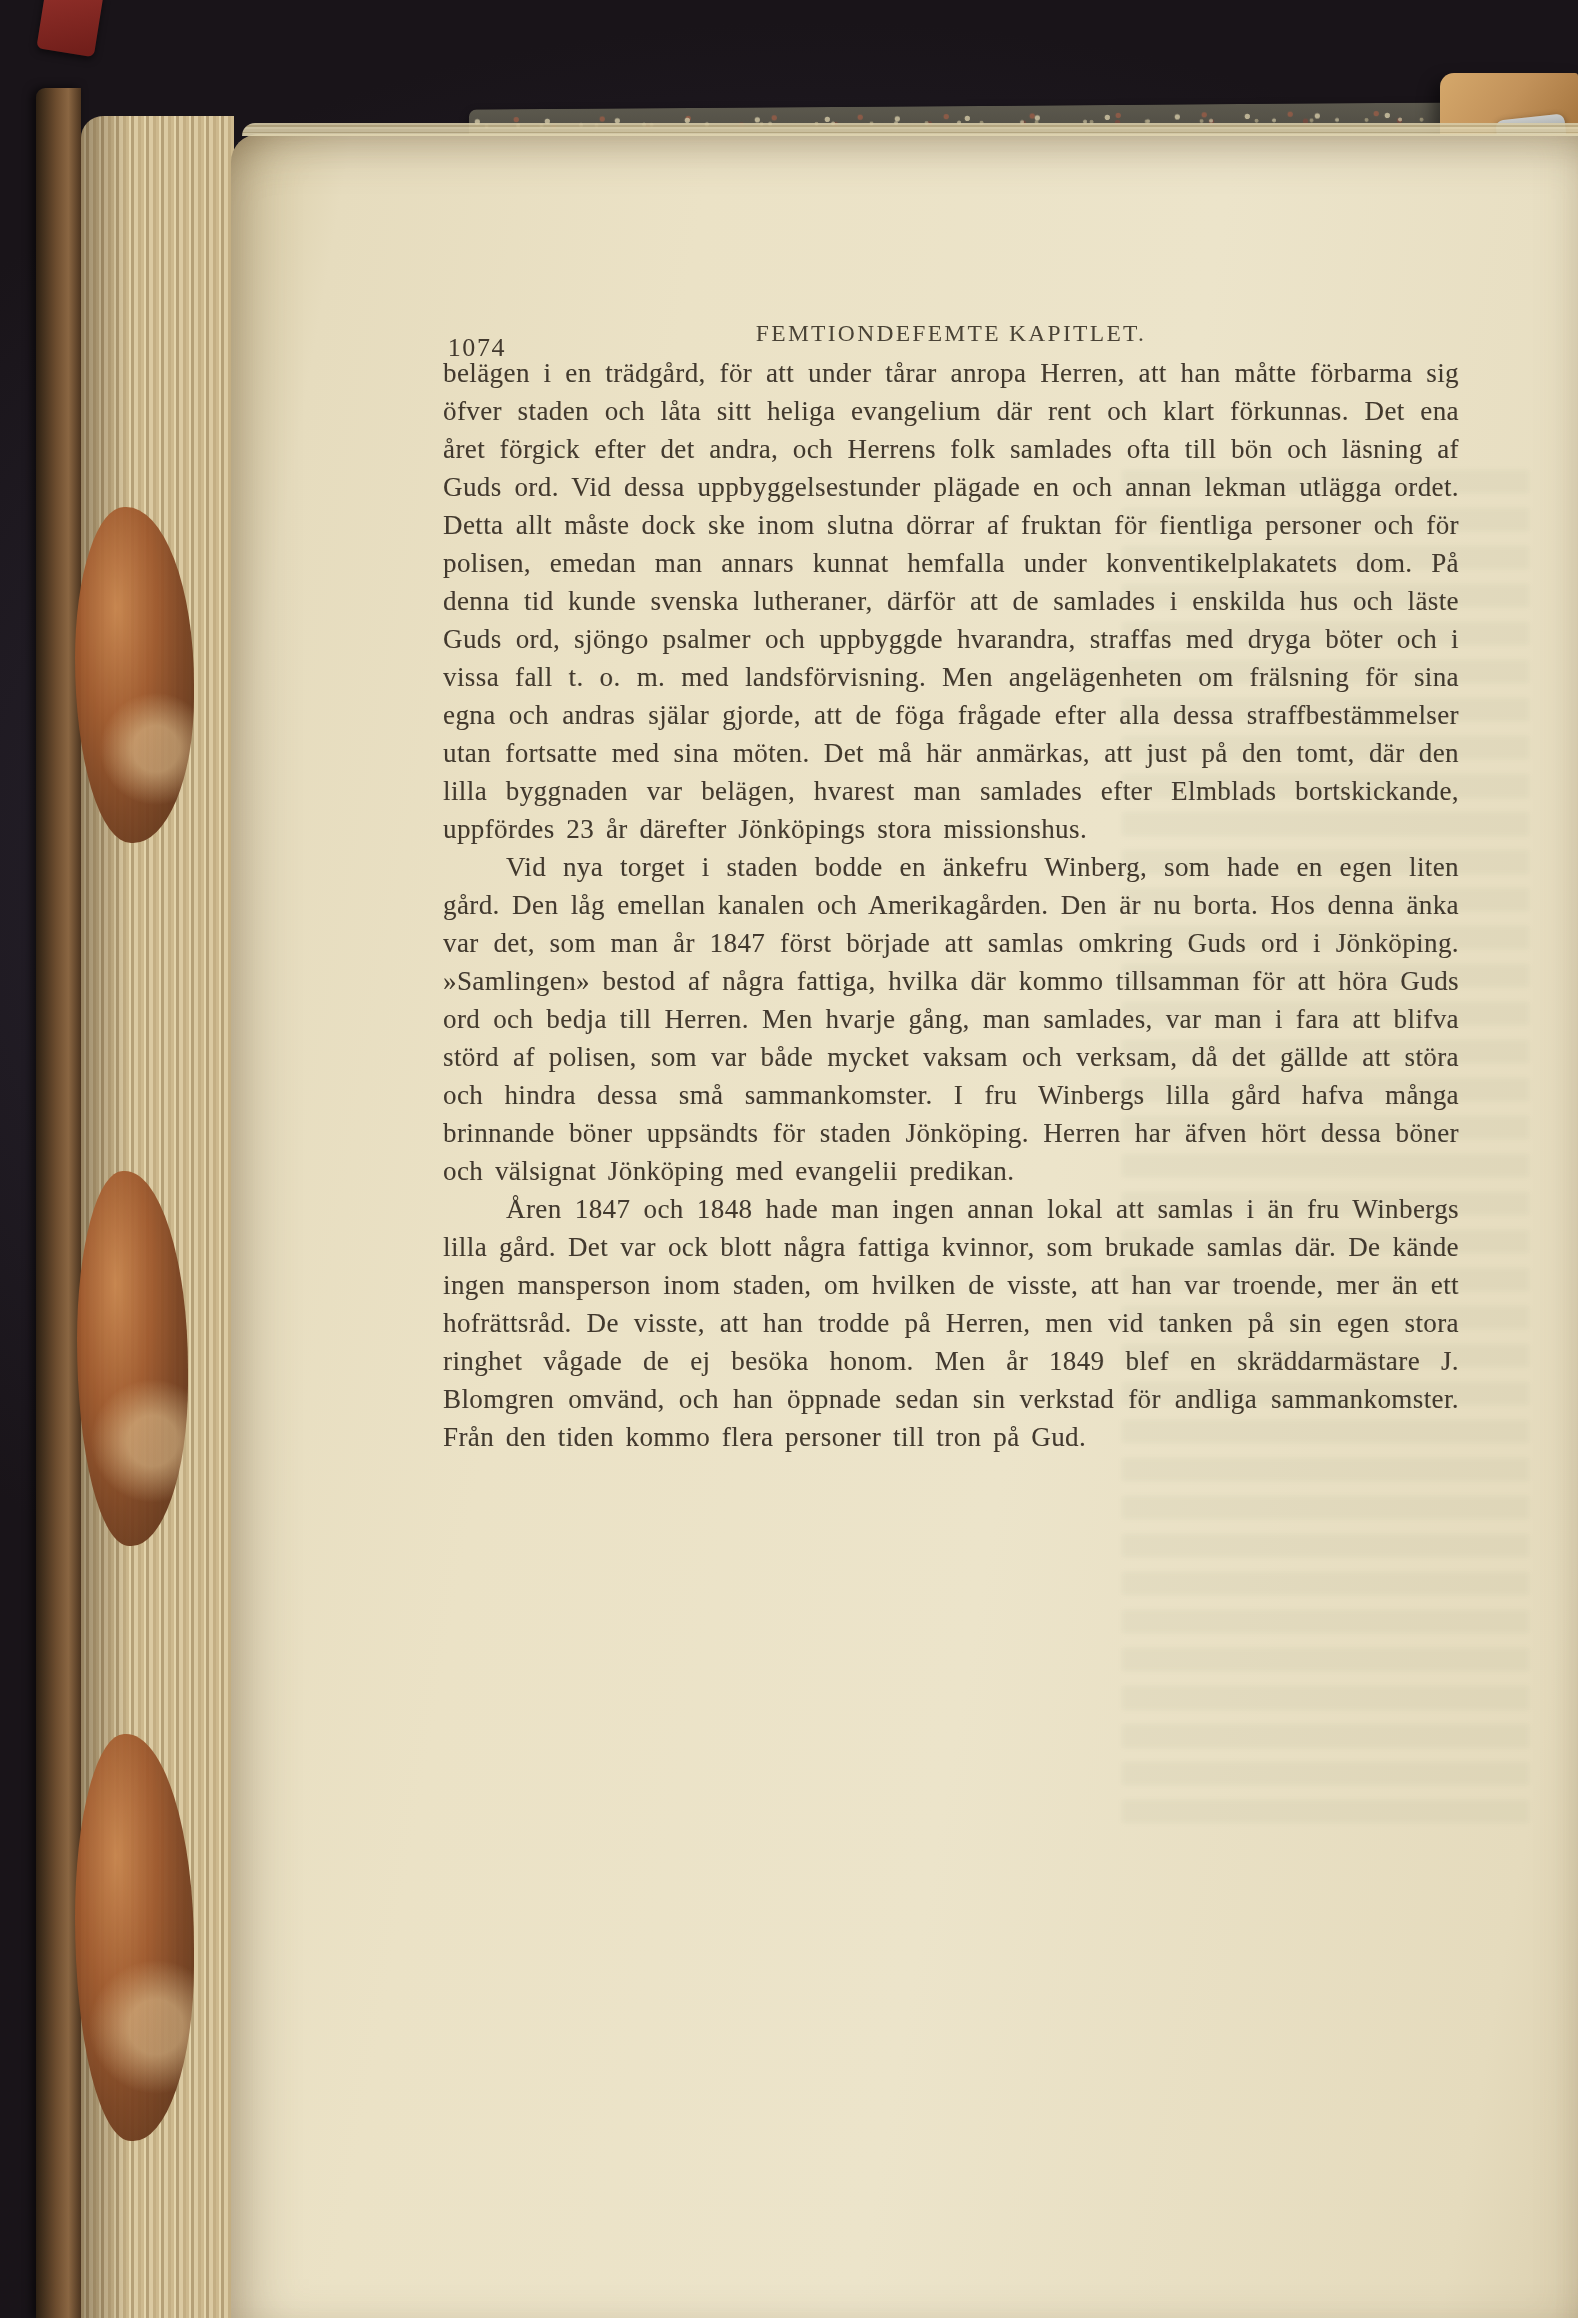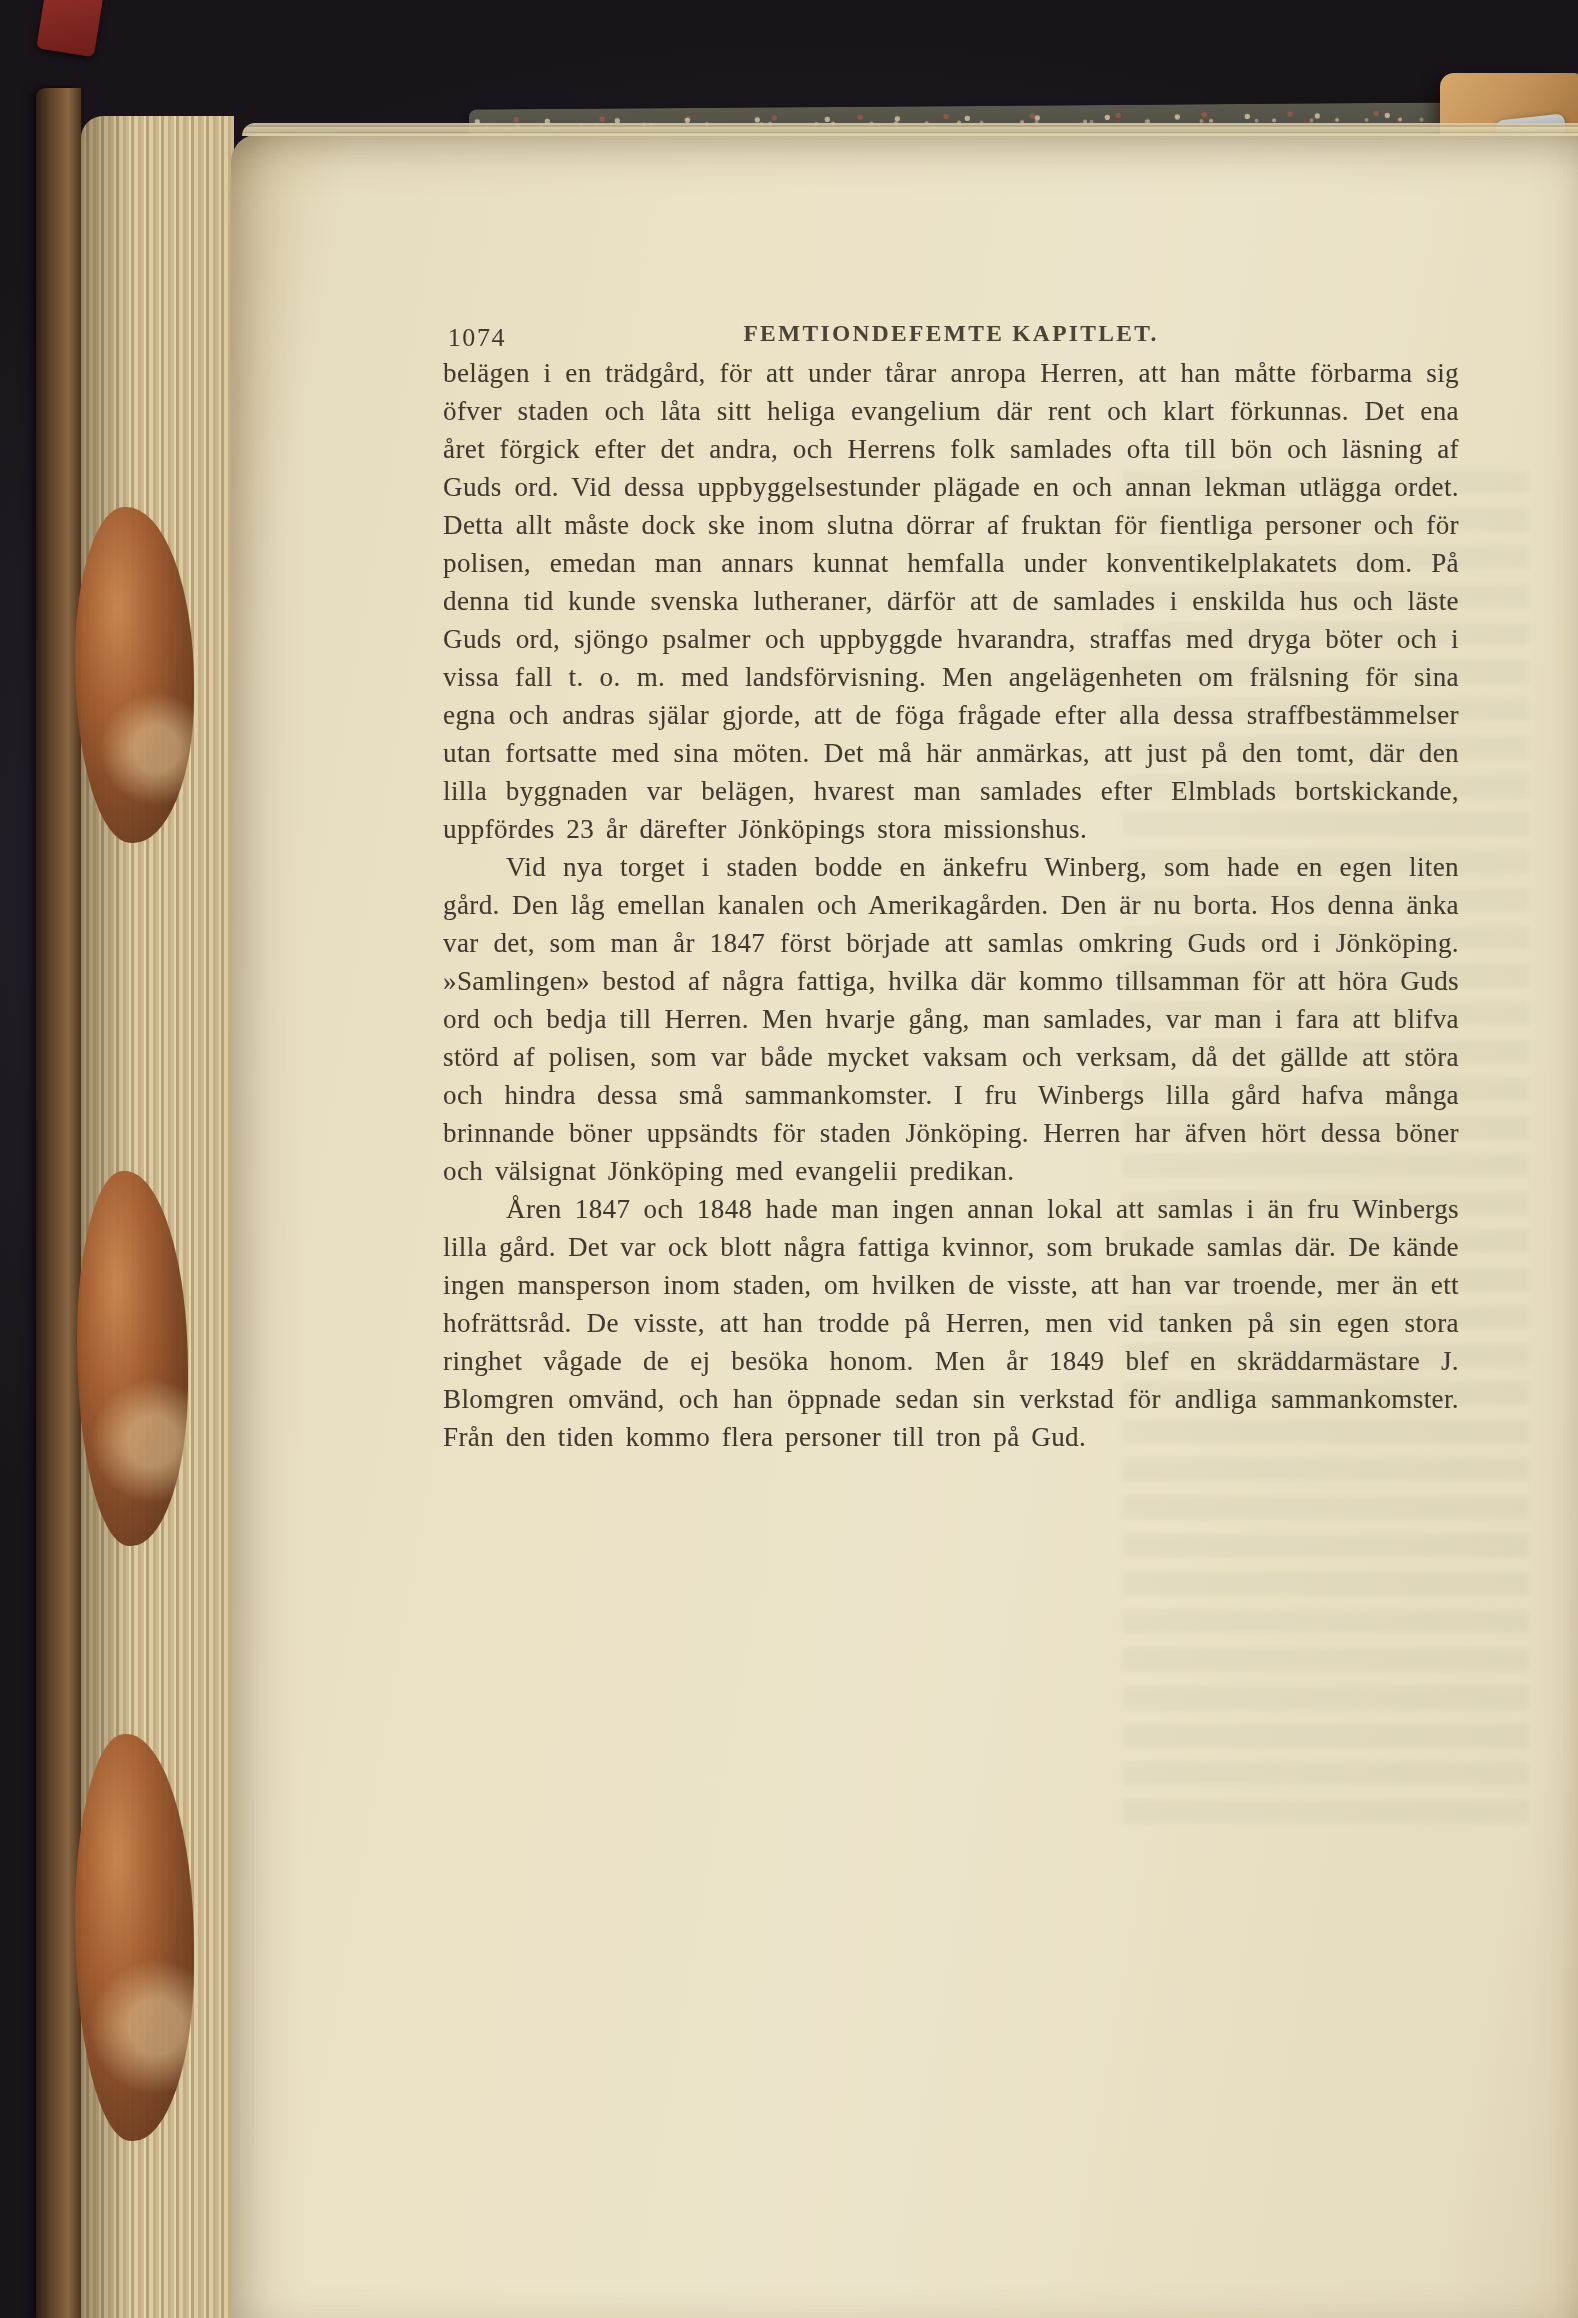--- a/index.html
+++ b/index.html
@@ -96,26 +96,26 @@
     position:absolute;left:891px;top:336px;width:407px;height:1368px;
     background:repeating-linear-gradient(180deg,
       rgba(112,132,100,.055) 0 23.5px, rgba(0,0,0,0) 23.5px 38px);
     filter:blur(2px);
   }
   .page-header{
     position:absolute;left:212px;top:186px;width:1016px;height:36px;
     color:var(--ink,#42392e);
   }
   .folio{
-    position:absolute;left:4.7px;top:3px;
+    position:absolute;left:4.7px;top:13px;
     font-size:26px;letter-spacing:1.6px;
   }
   .running{
     display:block;text-align:center;
-    font-size:23.5px;letter-spacing:2.3px;color:#4a4336;font-weight:bold;
+    font-size:23.5px;letter-spacing:2.3px;color:#4a4336;
   }
   .text-body{
     position:absolute;left:212px;top:220px;width:1016px;
     color:var(--ink,#42392e);
   }
   .text-body p{
     margin:0;
     font-size:27px;line-height:38px;
     letter-spacing:.015em;word-spacing:.17em;
     text-align:justify;

